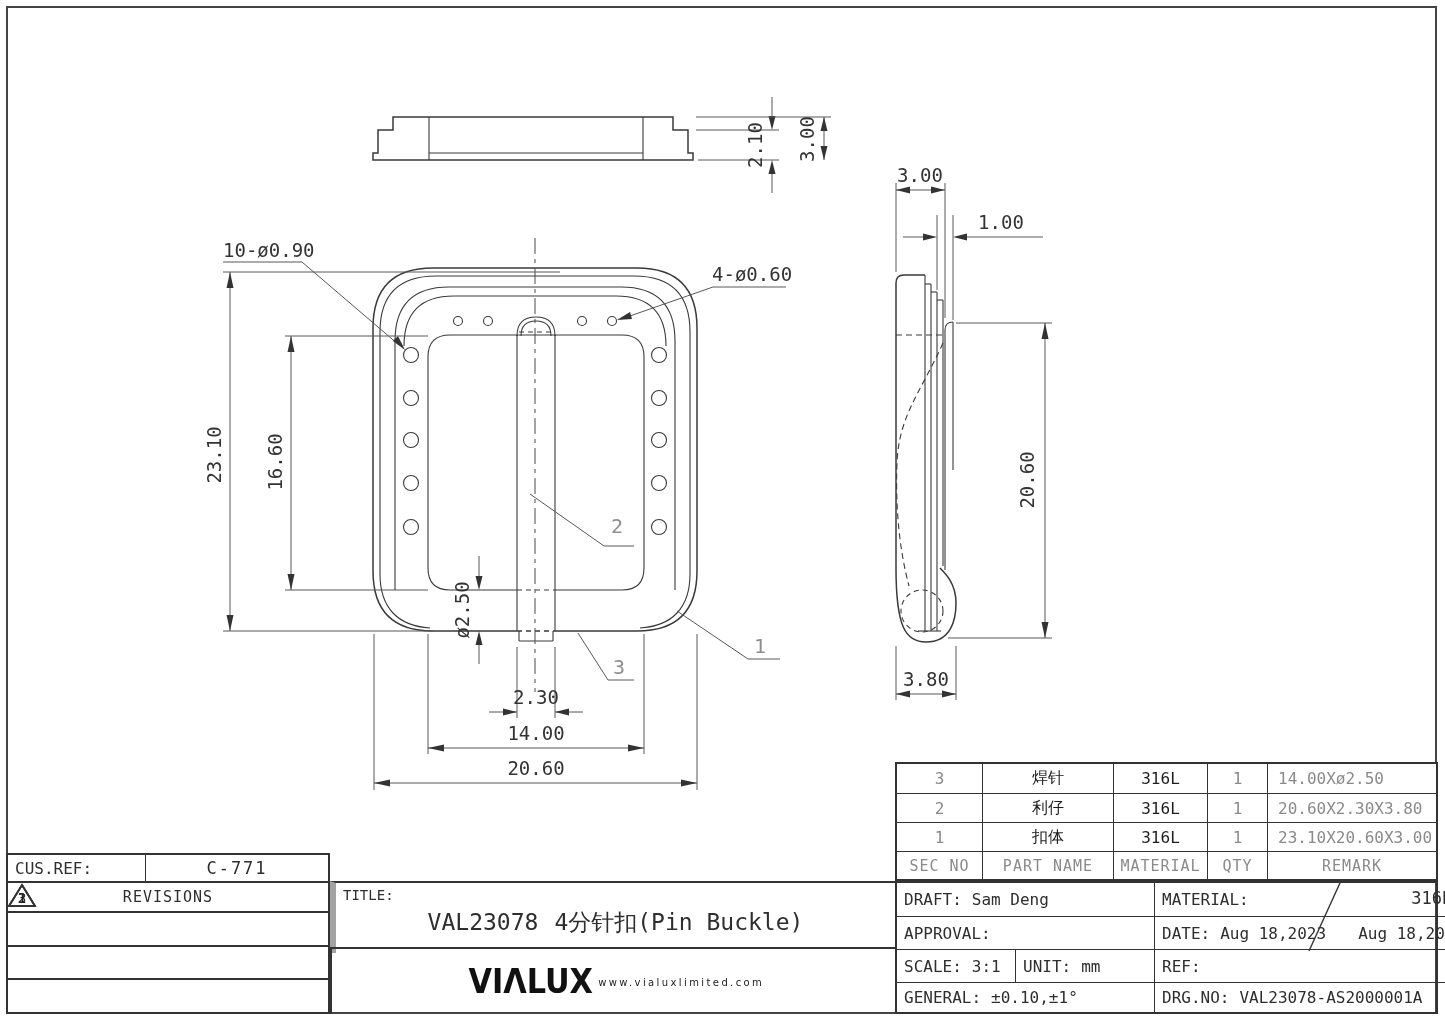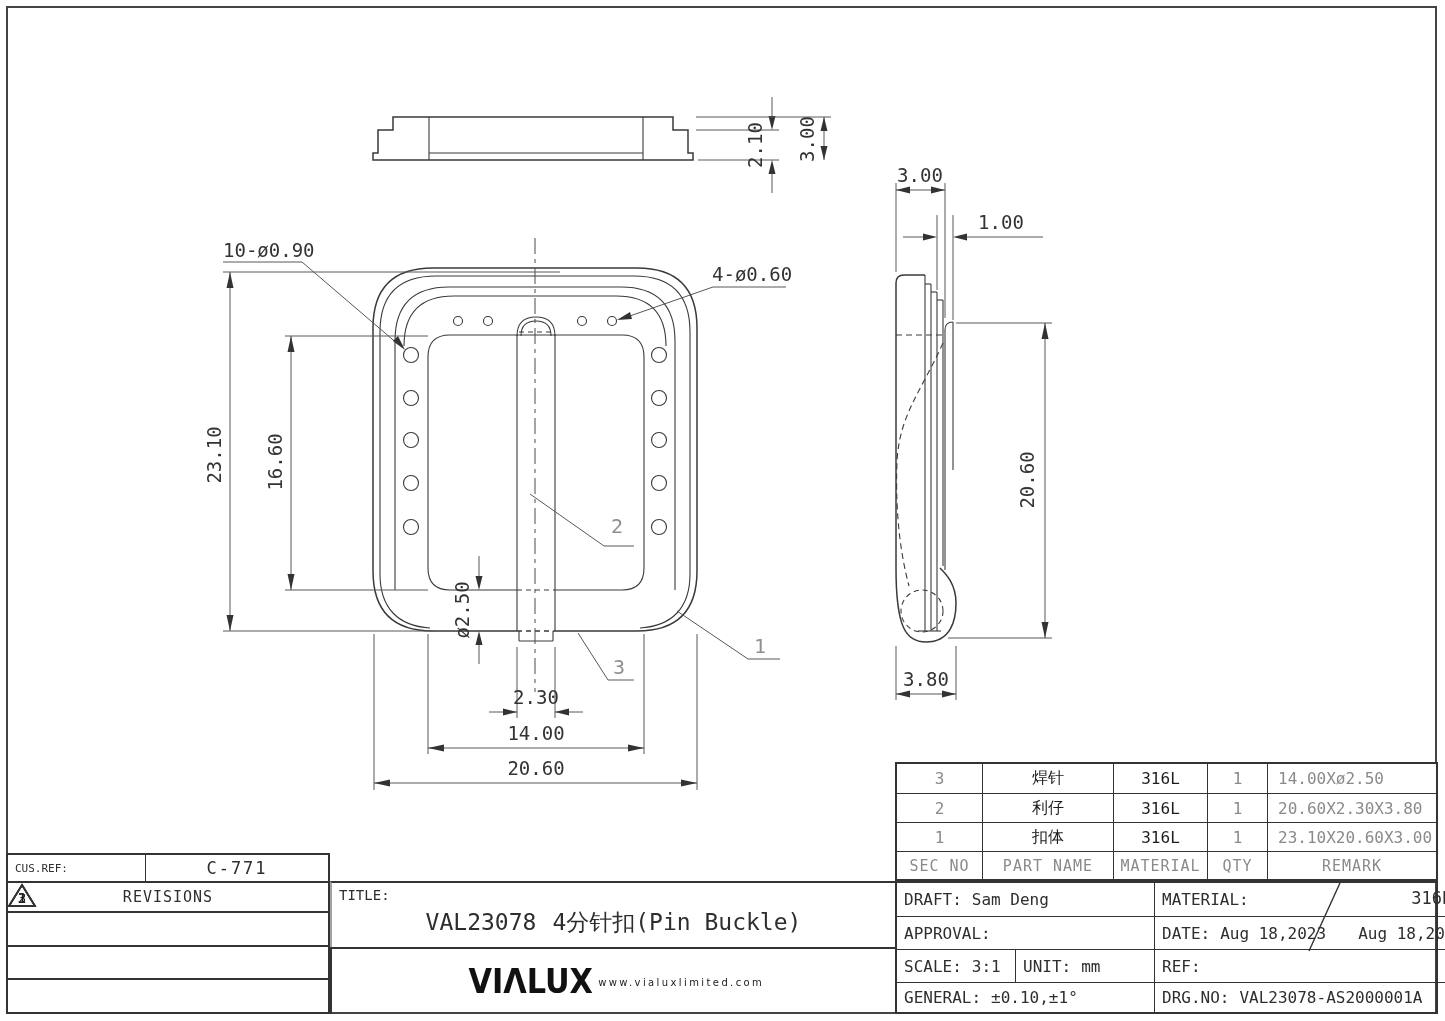--- a/index.html
+++ b/index.html
@@ -33,28 +33,28 @@
   .pt-row{display:grid;grid-template-columns:85px 131px 94px 60px 1fr;border-top:1.5px solid #333;}
   .pt-row:first-child{border-top:none;}
   .pt-cell{border-left:1.5px solid #333;display:flex;align-items:center;justify-content:center;font-size:16px;overflow:hidden;white-space:nowrap;}
   .pt-cell:first-child{border-left:none;}
   .pt-cell.rem{justify-content:flex-start;padding-left:10px;}
   .txt-gray{color:var(--gray);}
   .txt-black{color:#1d1d1d;}
   .pt-head .pt-cell{color:var(--gray);font-size:15px;letter-spacing:1px;}
 
   .cusref{left:6px;top:853px;width:324px;height:30px;border:2px solid #333;display:grid;grid-template-columns:137px 1fr;}
-  .cusref .c1{display:flex;align-items:center;padding-left:7px;font-size:11px;}
+  .cusref .c1{display:flex;align-items:center;padding-left:7px;font-size:16px;}
   .cusref .c2{border-left:1.5px solid #333;display:flex;align-items:center;justify-content:center;font-size:17px;letter-spacing:2px;text-align:center;}
 
   .revisions{left:6px;top:881px;width:324px;height:133px;border:2px solid #333;display:grid;grid-template-rows:28px 1fr 1fr 1fr;}
   .rev-head{display:flex;align-items:center;justify-content:center;font-size:15px;letter-spacing:1px;}
   .rev-row{border-top:2px solid #333;display:flex;align-items:center;padding-left:8px;}
 
-  .titleblk{left:330px;top:881px;width:565px;height:72px;border-top:2px solid #333;border-left:2px solid #a3a3a3;position:absolute;}
+  .titleblk{left:330px;top:881px;width:565px;height:72px;border-top:2px solid #333;border-left:6px solid #a3a3a3;position:absolute;}
   .title-label{position:absolute;left:7px;top:4px;font-size:14px;}
   .title-line{position:absolute;left:0;top:24px;width:100%;display:flex;justify-content:center;align-items:baseline;gap:16px;font-size:23px;}
   .logoblk{left:330px;top:947px;width:565px;height:67px;border-top:2px solid #333;border-left:2px solid #333;position:absolute;display:flex;flex-direction:row;align-items:center;justify-content:center;}
   .logo-text{font-family:"DejaVu Sans","Liberation Sans",sans-serif;font-weight:800;font-size:33px;letter-spacing:0px;color:#111;transform:scaleX(.92);line-height:1;}
   .logo-url{font-family:"DejaVu Sans","Liberation Sans",sans-serif;font-size:10px;letter-spacing:2.4px;color:#222;margin-top:1px;}
 
   .infoblk{left:895px;top:881px;width:543px;height:133px;border:2px solid #333;border-right-width:2px;display:grid;grid-template-rows:33px 33px 33px 1fr;position:absolute;}
   .info-row{border-top:1.5px solid #333;display:grid;position:relative;}
   .info-row:first-child{border-top:none;}
   .ir-2{grid-template-columns:257px 1fr;}

